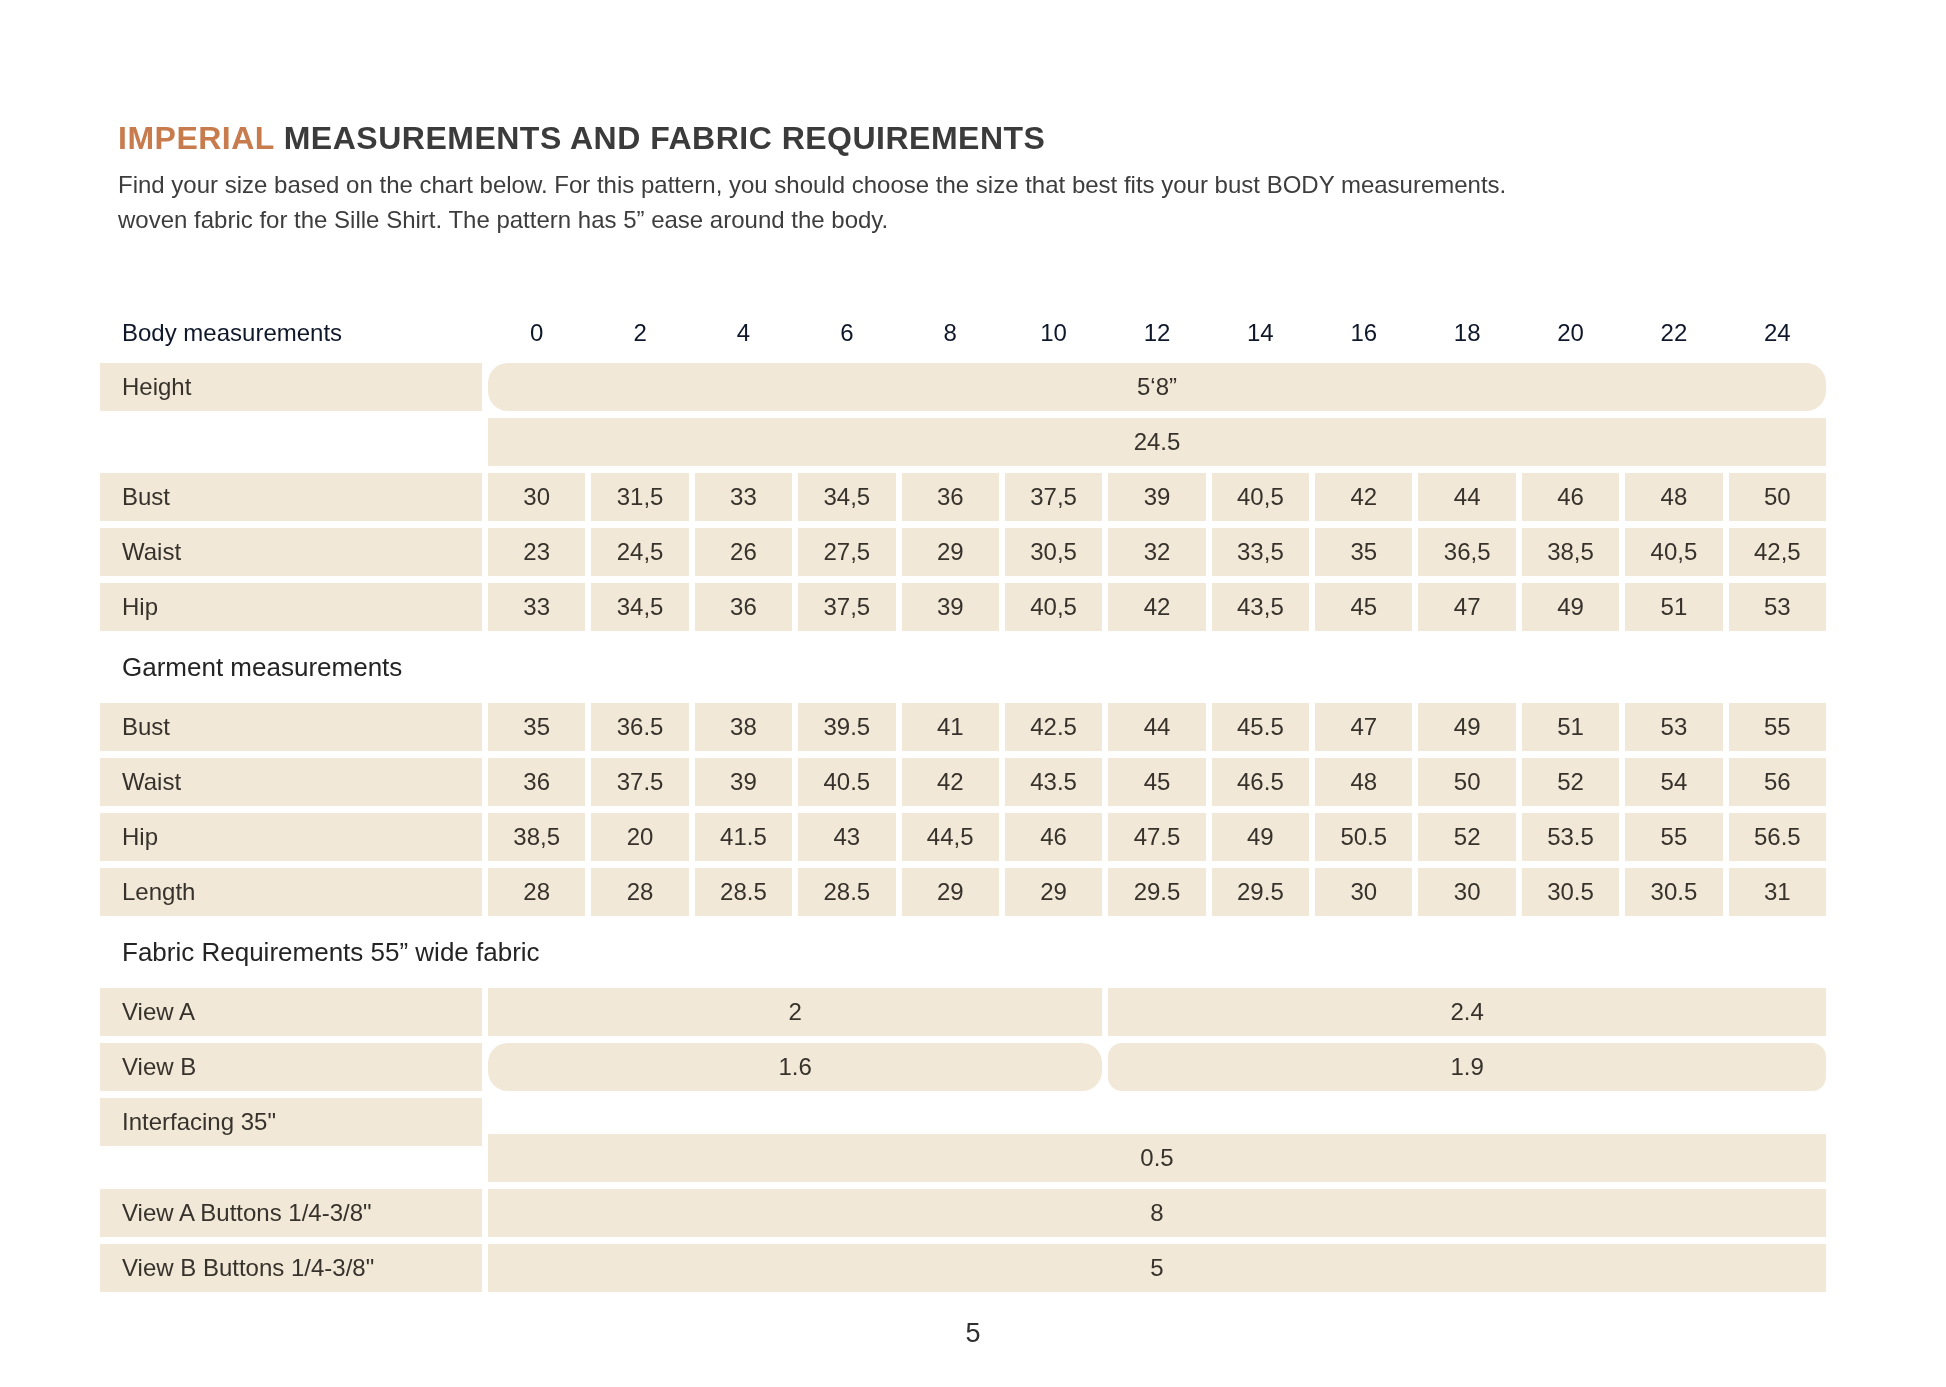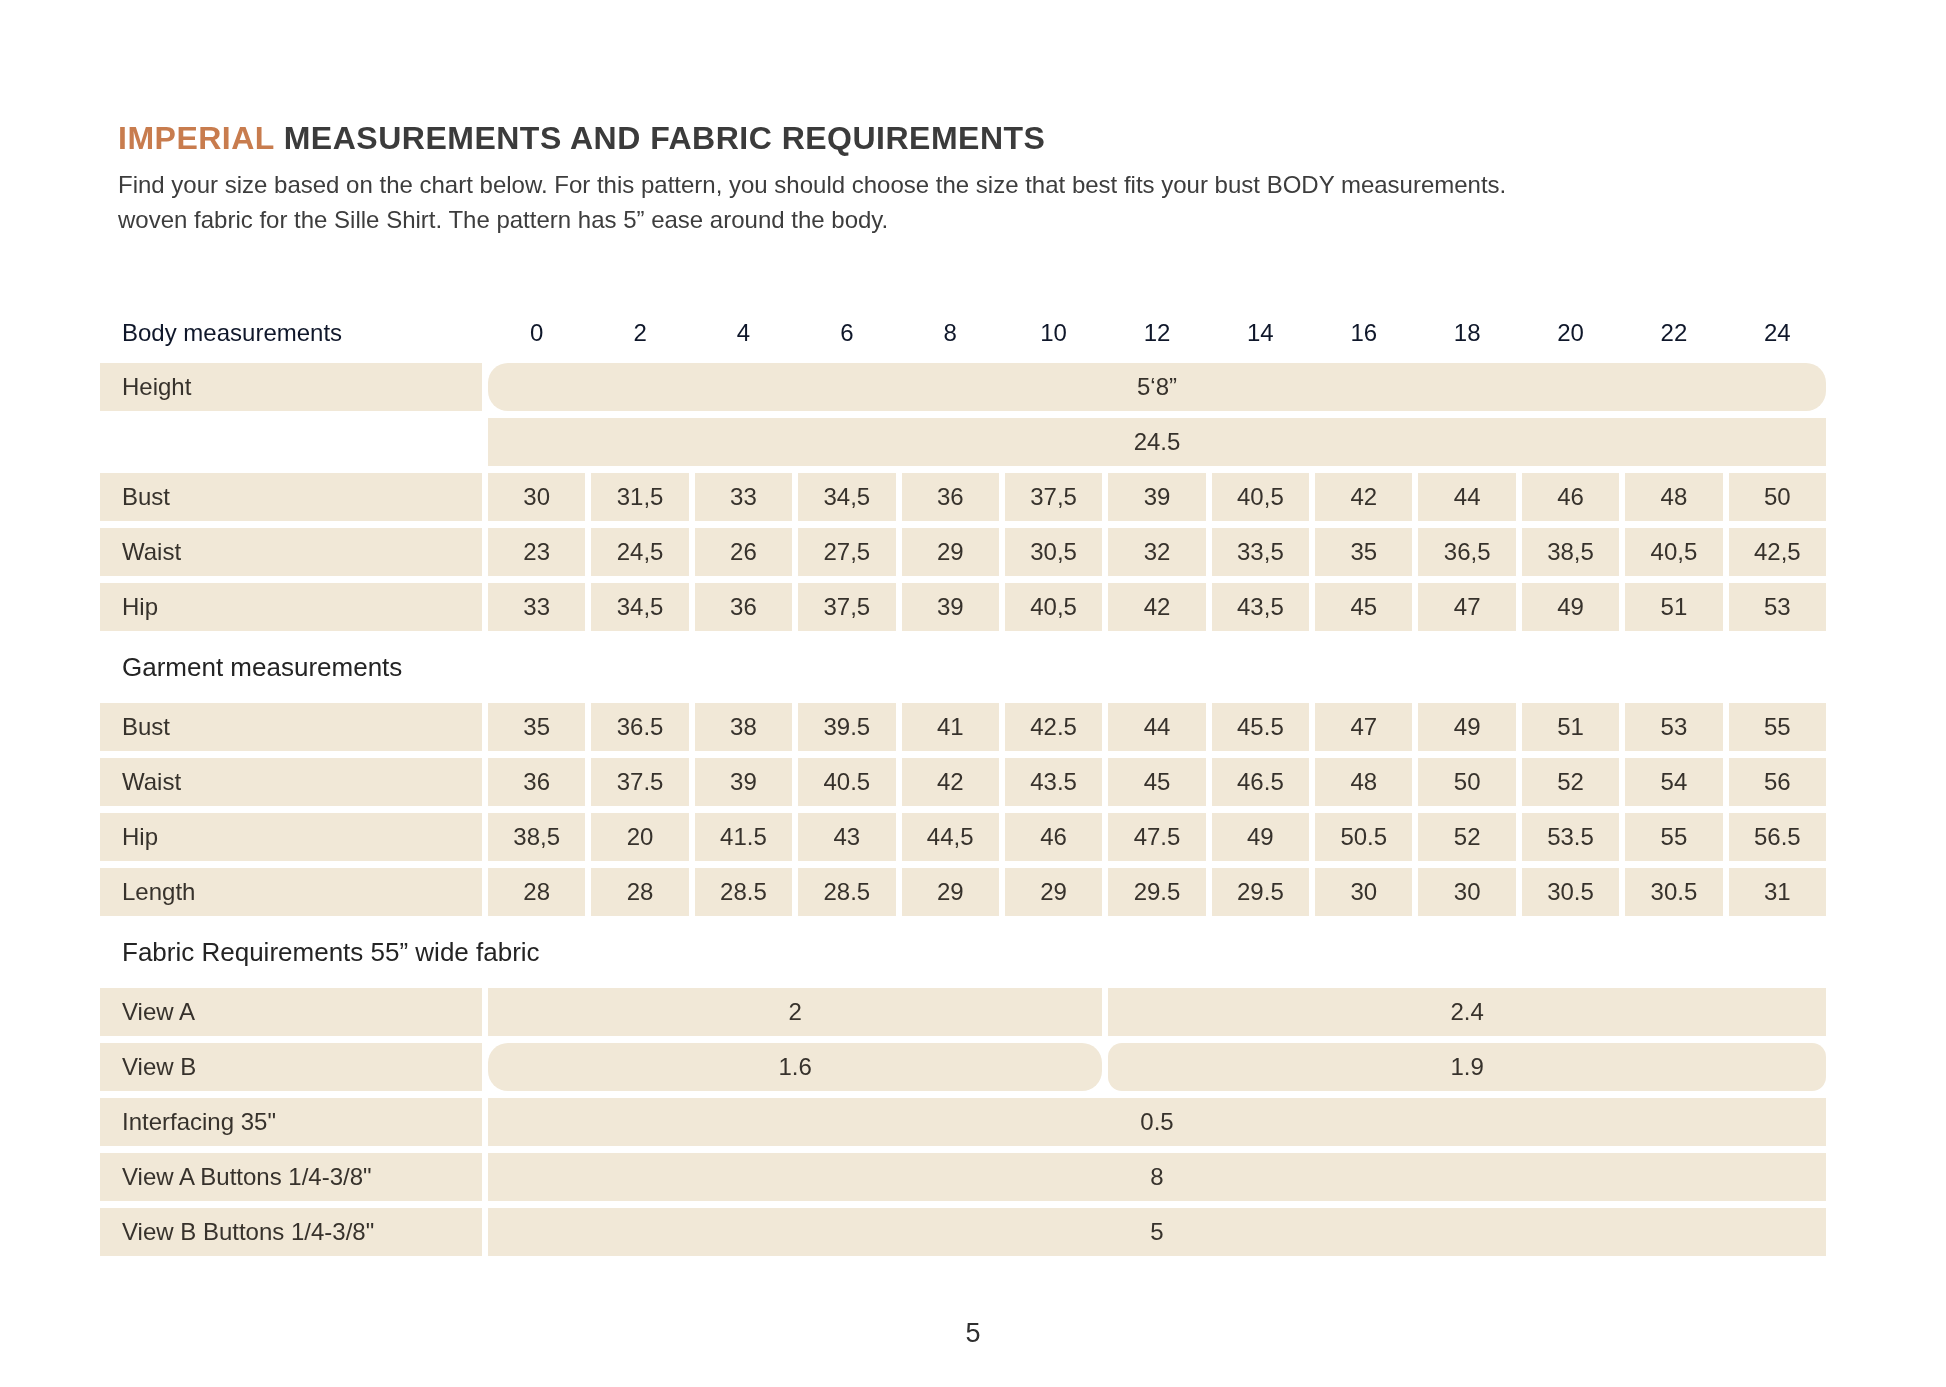--- a/index.html
+++ b/index.html
@@ -184,21 +184,21 @@
       <div class="cell">30.5</div>
       <div class="cell">31</div>
       <div class="section" style="grid-column: 1 / -1;">Fabric Requirements 55” wide fabric</div>
       <div class="cell label">View A</div>
       <div class="cell" style="grid-column: 2 / 8;">2</div>
       <div class="cell" style="grid-column: 8 / 15;">2.4</div>
       <div class="cell label">View B</div>
       <div class="cell" style="grid-column: 2 / 8; border-radius: 20px;">1.6</div>
       <div class="cell" style="grid-column: 8 / 15; border-radius: 14px;">1.9</div>
       <div class="cell label">Interfacing 35"</div>
-      <div class="cell" style="grid-column: 2 / 15;">0.5</div>
+      <div class="cell" style="grid-column: 2 / 15; margin-top: 36px;">0.5</div>
       <div class="cell label">View A Buttons 1/4-3/8"</div>
       <div class="cell" style="grid-column: 2 / 15;">8</div>
       <div class="cell label">View B Buttons 1/4-3/8"</div>
       <div class="cell" style="grid-column: 2 / 15;">5</div>
     </div>
 
   <div class="page-number">5</div>
 
 </div>
 

